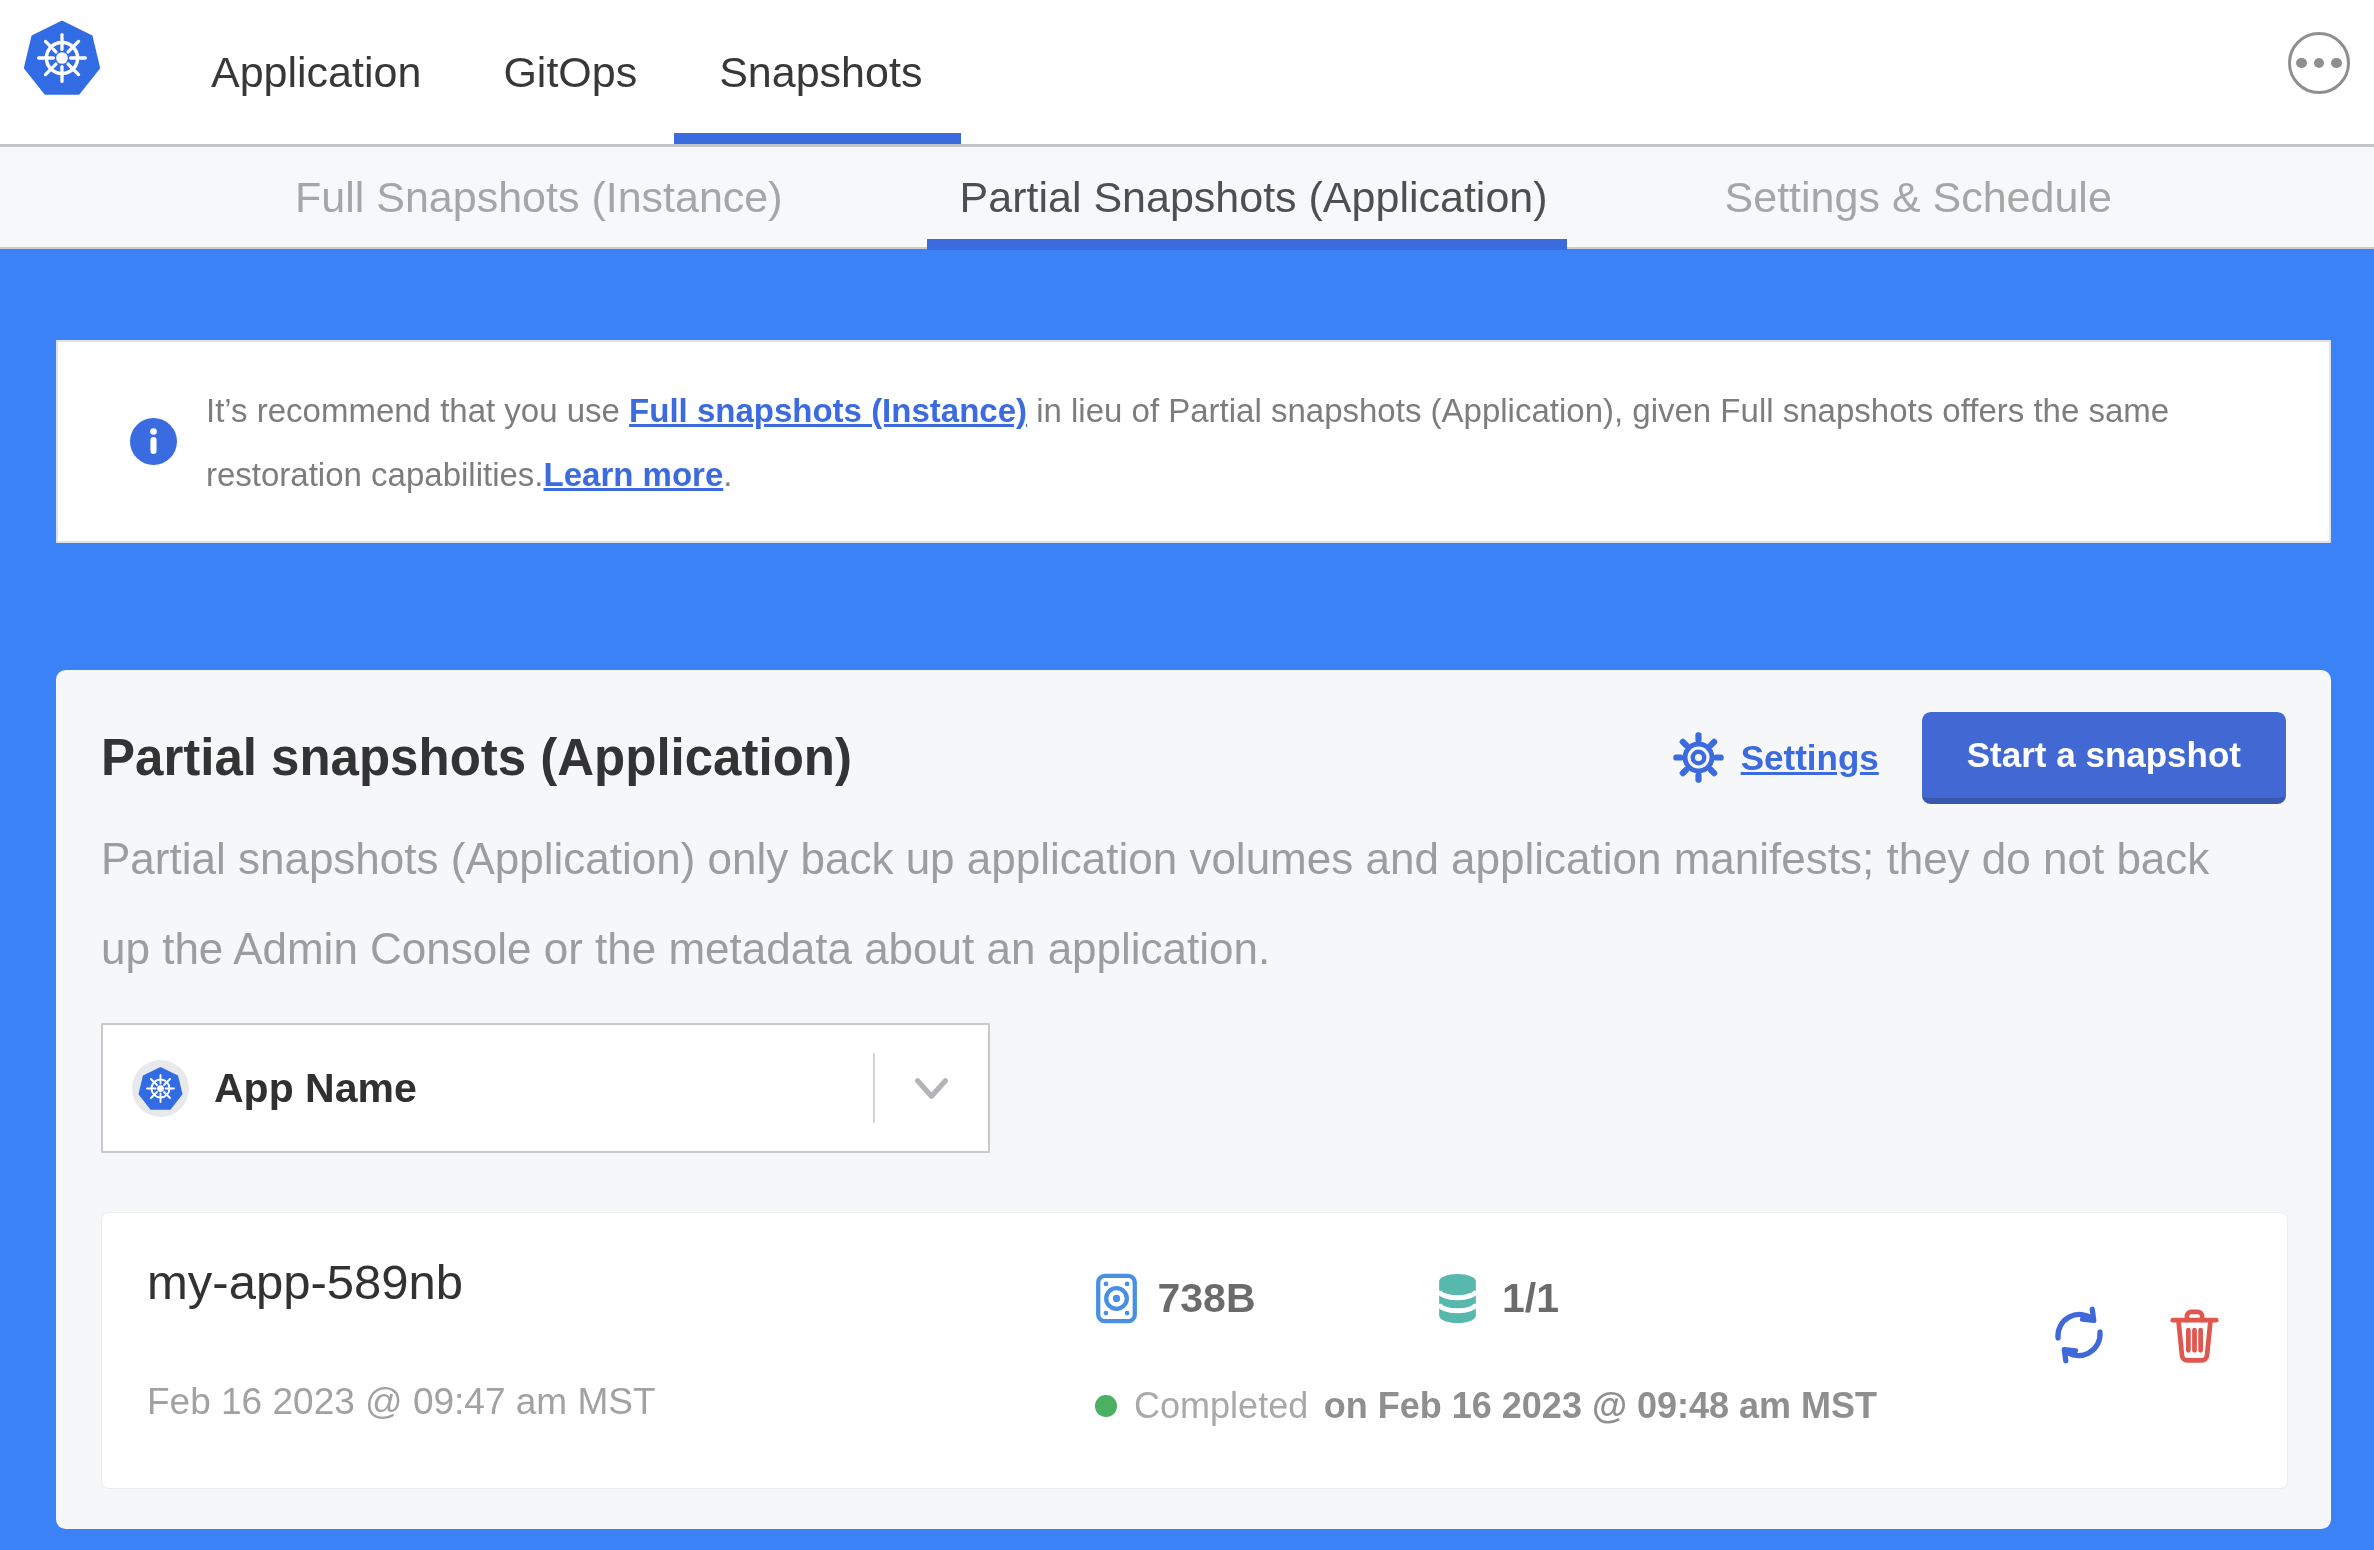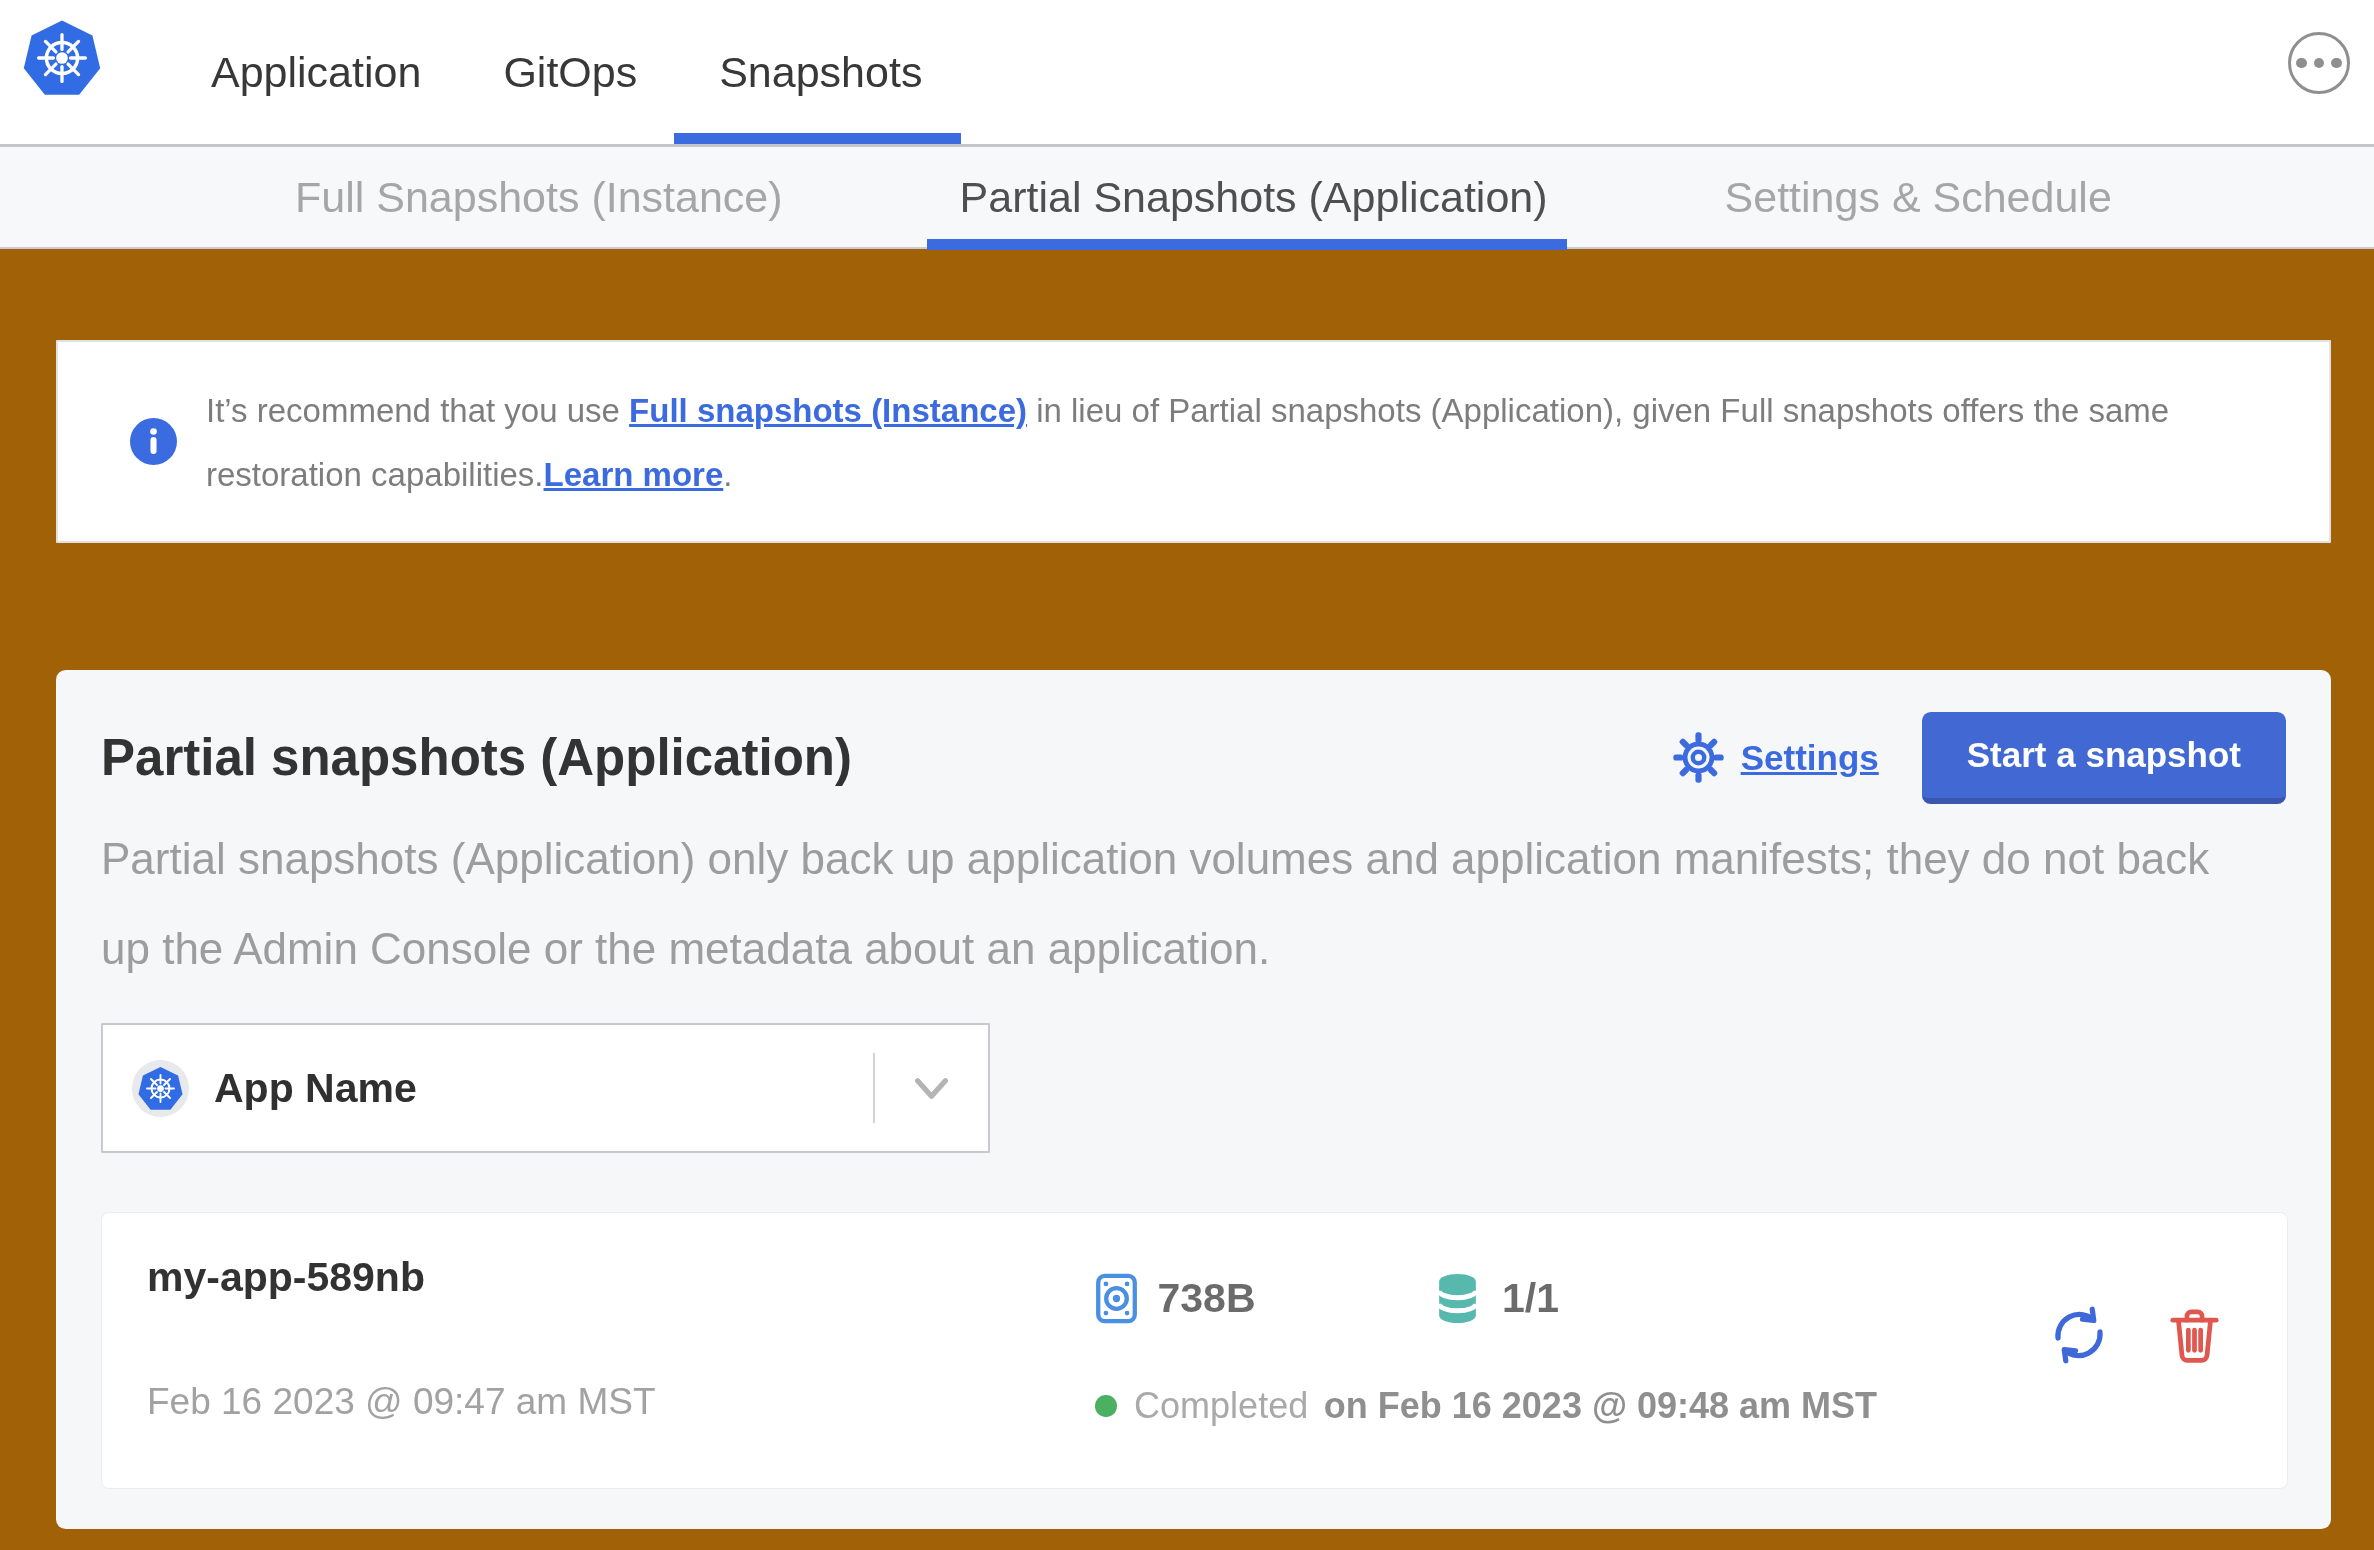--- a/index.html
+++ b/index.html
@@ -1,19 +1,19 @@
 <!DOCTYPE html>
 <html><head>
 <meta charset="utf-8">
 <style>
   * { box-sizing: border-box; }
   html,body { margin:0; padding:0; background:#ffffff; }
   .page {
     position:relative; width:2375px; height:1551px; overflow:hidden;
-    font-family:"Liberation Sans", sans-serif; background:#a16207;
+    font-family:"Liberation Sans", sans-serif; background:#3b82f6;
   }
 
   
   .topnav { position:absolute; top:0; left:0; width:2375px; height:144px; background:#fff; }
   .logo { position:absolute; left:23.4px; top:17.6px; width:78px; height:80px; }
   .nav-items { position:absolute; left:211px; top:0; height:144px; display:flex; gap:82px; }
   .nav-item {
     position:relative; display:flex; align-items:center; height:100%;
     font-size:43px; color:#383838; cursor:pointer; white-space:nowrap;
   }
@@ -94,21 +94,21 @@
   }
   .dd-label { margin-left:25px; font-size:41px; font-weight:bold; color:#303030; }
   .dd-divider { margin-left:auto; width:2px; height:70px; background:#d3d3d6; }
   .dd-caret { width:113px; display:flex; align-items:center; justify-content:center; }
 
   
   .snap-row {
     position:absolute; left:45px; top:542px; width:2187px; height:277px;
     background:#fff; border:1px solid #ececef; border-radius:7.8px;
   }
-  .snap-name { position:absolute; left:45px; top:41px; font-size:41px; font-weight:bold; color:#323232; }
+  .snap-name { position:absolute; left:45px; top:41px; font-size:49px; font-weight:normal; color:#323232; }
   .snap-date { position:absolute; left:45px; top:168px; font-size:37px; font-weight:normal; color:#a2a2a2; }
   .snap-mid-top { position:absolute; left:993px; top:59px; display:flex; align-items:center; }
   .metric { display:flex; align-items:center; }
   .metric .val { font-size:41px; font-weight:bold; color:#6b6b6b; margin-left:19.5px; }
   .metric + .metric { margin-left:176px; }
   .snap-status { position:absolute; left:993px; top:172px; display:flex; align-items:center; }
   .status-dot { width:21.5px; height:21.5px; border-radius:50%; background:#4bb061; margin-right:17.6px; flex:none; }
   .status-label { font-size:36px; color:#a9a9a9;text-align:center; }
   .status-time { font-size:36px; font-weight:bold; color:#8f8f8f; margin-left:15.6px; }
   .row-actions { position:absolute; right:64px; top:92px; display:flex; align-items:center; gap:57px; }

